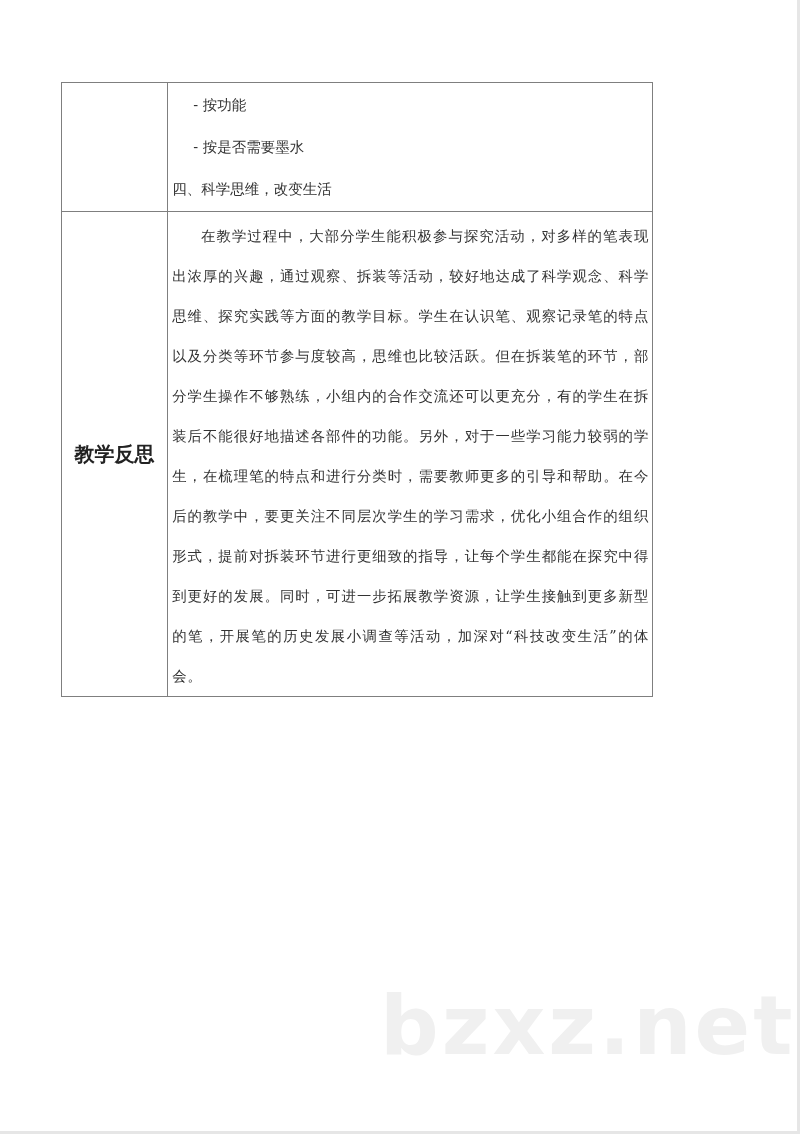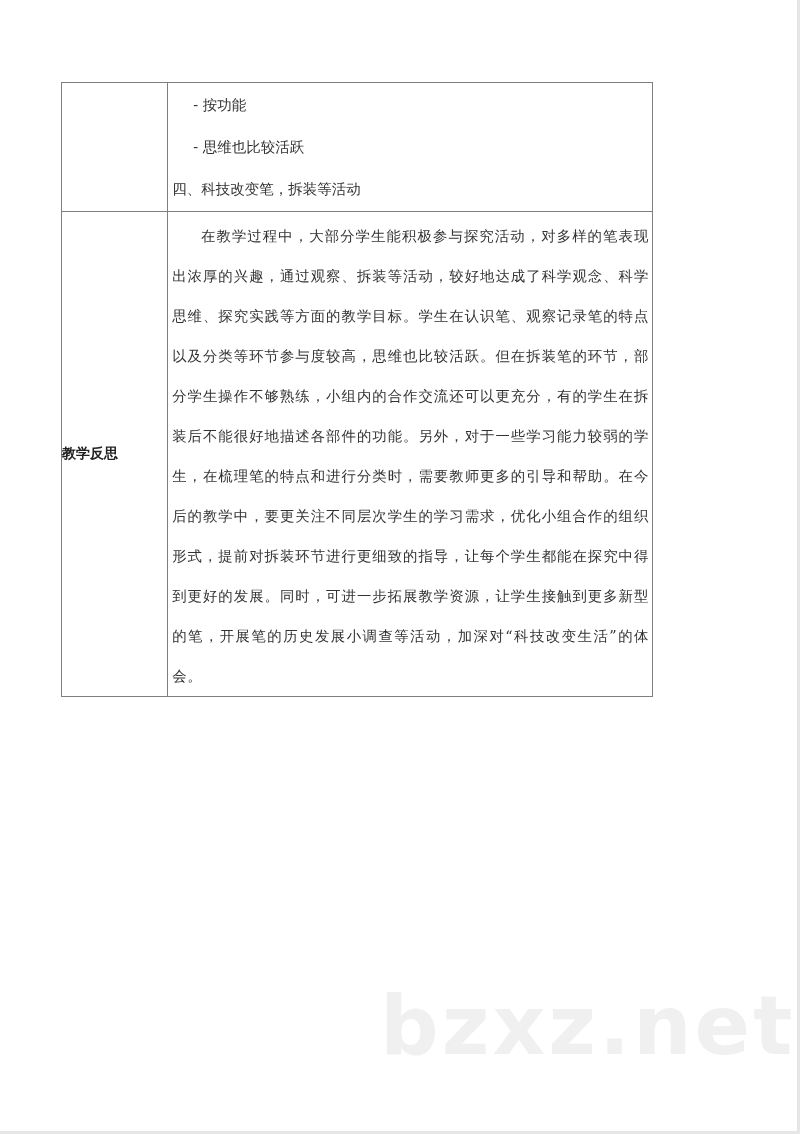--- a/index.html
+++ b/index.html
@@ -32,24 +32,24 @@
     }
     .doc-table td {
       border: 1px solid #7f7f7f;
       vertical-align: top;
       padding: 0;
     }
     .col-label { width: 106px; }
     .col-content { width: 484px; }
     .label-cell {
       vertical-align: middle !important;
-      text-align: left;
+      text-align: center;
       font-family: "DejaVu Sans", "Liberation Sans", sans-serif;
       font-weight: bold;
-      font-size: 14px;
+      font-size: 20px;
       color: #222;
     }
     .row-top .content-cell {
       height: 128px;
       padding: 0 0 0 4px;
     }
     .line {
       font-size: 14.5px;
       color: #333;
       line-height: 42px;
@@ -91,22 +91,22 @@
   <table class="doc-table">
     <colgroup>
       <col class="col-label">
       <col class="col-content">
     </colgroup>
     <tbody>
         <tr class="row-top">
       <td class="label-cell"></td>
       <td class="content-cell">
         <div class="line bullet">- 按功能</div>
-        <div class="line bullet">- 思维也比较活跃</div>
-        <div class="line heading">四、科技改变笔，拆装等活动</div>
+        <div class="line bullet">- 按是否需要墨水</div>
+        <div class="line heading">四、科学思维，改变生活</div>
       </td>
     </tr>
     <tr class="row-reflect">
       <td class="label-cell">教学反思</td>
       <td class="content-cell">
         <p class="reflection">在教学过程中，大部分学生能积极参与探究活动，对多样的笔表现出浓厚的兴趣，通过观察、拆装等活动，较好地达成了科学观念、科学思维、探究实践等方面的教学目标。学生在认识笔、观察记录笔的特点以及分类等环节参与度较高，思维也比较活跃。但在拆装笔的环节，部分学生操作不够熟练，小组内的合作交流还可以更充分，有的学生在拆装后不能很好地描述各部件的功能。另外，对于一些学习能力较弱的学生，在梳理笔的特点和进行分类时，需要教师更多的引导和帮助。在今后的教学中，要更关注不同层次学生的学习需求，优化小组合作的组织形式，提前对拆装环节进行更细致的指导，让每个学生都能在探究中得到更好的发展。同时，可进一步拓展教学资源，让学生接触到更多新型的笔，开展笔的历史发展小调查等活动，加深对“科技改变生活”的体会。</p>
       </td>
     </tr>
   </tbody>
     </table>

